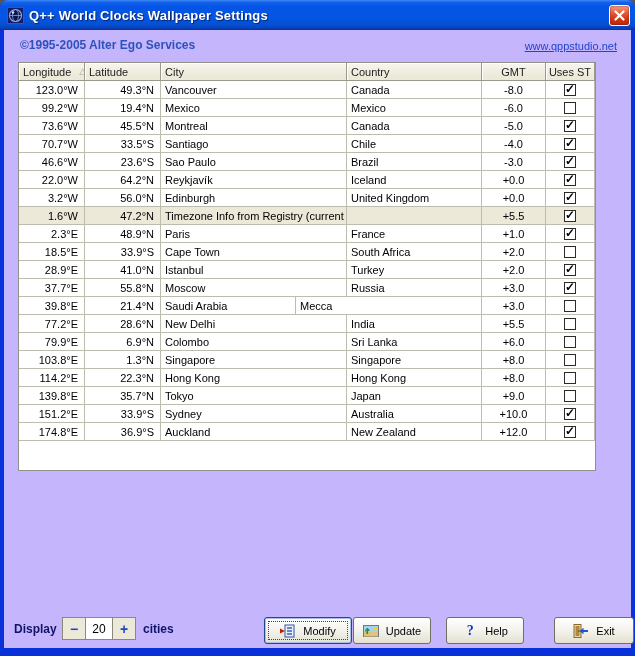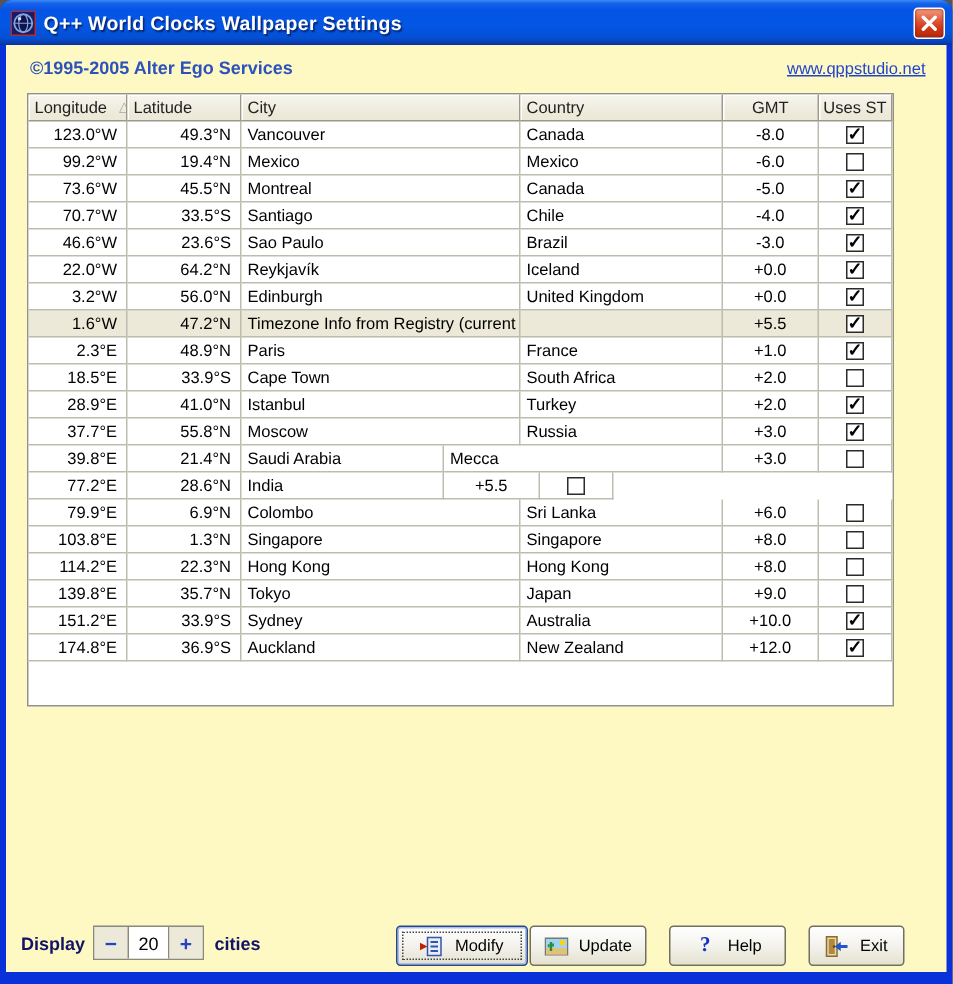--- a/index.html
+++ b/index.html
@@ -21,21 +21,21 @@
   .close-btn{
     position:absolute;right:5px;top:5px;width:21px;height:21px;border-radius:3px;
     background:linear-gradient(180deg,#f0a080 0%,#e25839 40%,#cc3512 70%,#b52a0b 100%);
     border:1px solid #fff;display:flex;align-items:center;justify-content:center;
     box-shadow:inset 0 0 2px #8c1500;cursor:pointer;
   }
   .close-btn svg{display:block;}
   
   .client{
     position:absolute;left:4px;top:30px;width:627px;height:618px;
-    background:#fef9c3;
+    background:#c4b5fd;
   }
   .copyright{position:absolute;left:16px;top:8px;font-size:12px;font-weight:bold;color:#2d52bb;}
   .weblink{position:absolute;right:14px;top:10px;font-size:11px;color:#2244cc;text-decoration:underline;cursor:pointer;}
   
   .grid-panel{
     position:absolute;left:14px;top:32px;width:578px;height:409px;
     background:#fff;border:1px solid #92918a;overflow:hidden;
   }
   .thead{display:flex;height:18px;}
   .hcell{
@@ -85,21 +85,21 @@
     position:absolute;top:587px;height:27px;border:1px solid #6f6f63;border-radius:3px;
     background:linear-gradient(180deg,#ffffff 0%,#f2f1ea 55%,#e4e1cf 100%);
     display:flex;align-items:center;justify-content:center;gap:7px;
     font-size:11px;color:#000;cursor:pointer;
   }
   .btn-default{border:1px solid #26478f;box-shadow:inset 0 0 0 1px #aabfe8;}
   .btn-default::after{content:"";position:absolute;left:3px;right:3px;top:3px;bottom:3px;border:1px dotted #444;}
   #btn-modify{left:260px;width:88px;}
   #btn-update{left:349px;width:78px;}
   #btn-help{left:442px;width:78px;}
-  #btn-exit{left:535px;width:64px;}
+  #btn-exit{left:550px;width:80px;}
   .btn .icon{width:16px;height:16px;flex:0 0 auto;display:flex;align-items:center;justify-content:center;}
   .help-q{font-size:14px;font-weight:bold;color:#1133cc;font-family:"Liberation Serif",serif;}
 </style>
 </head>
 <body>
 
 <div id="window">
 
   <div class="titlebar">
     <svg class="app-icon" viewBox="0 0 17 17">
@@ -271,20 +271,21 @@
             <div class="cell c3 txt">Saudi Arabia</div>
             <div class="cell c2 txt">Mecca</div>
             <div class="cell c4 ctr">+3.0</div>
             <div class="cell c5 ctr">
               <div class="checkbox"></div>
             </div>
           </div>
           <div class="trow">
             <div class="cell c0 num">77.2°E</div>
             <div class="cell c1 num">28.6°N</div>
+            <div class="cell c2 txt">New Delhi</div>
             <div class="cell c3 txt">India</div>
             <div class="cell c4 ctr">+5.5</div>
             <div class="cell c5 ctr">
               <div class="checkbox"></div>
             </div>
           </div>
           <div class="trow">
             <div class="cell c0 num">79.9°E</div>
             <div class="cell c1 num">6.9°N</div>
             <div class="cell c2 txt">Colombo</div>

